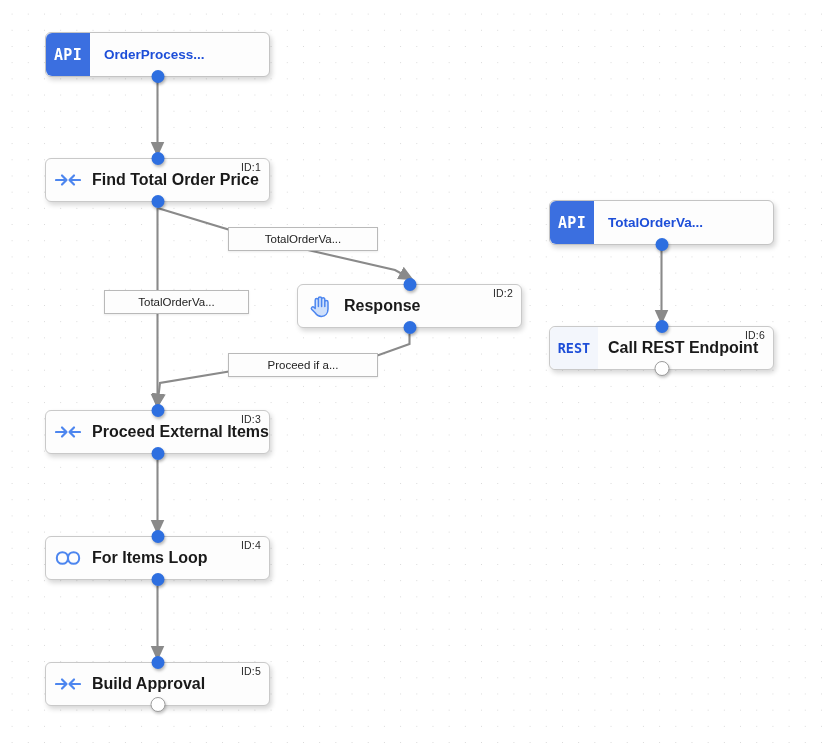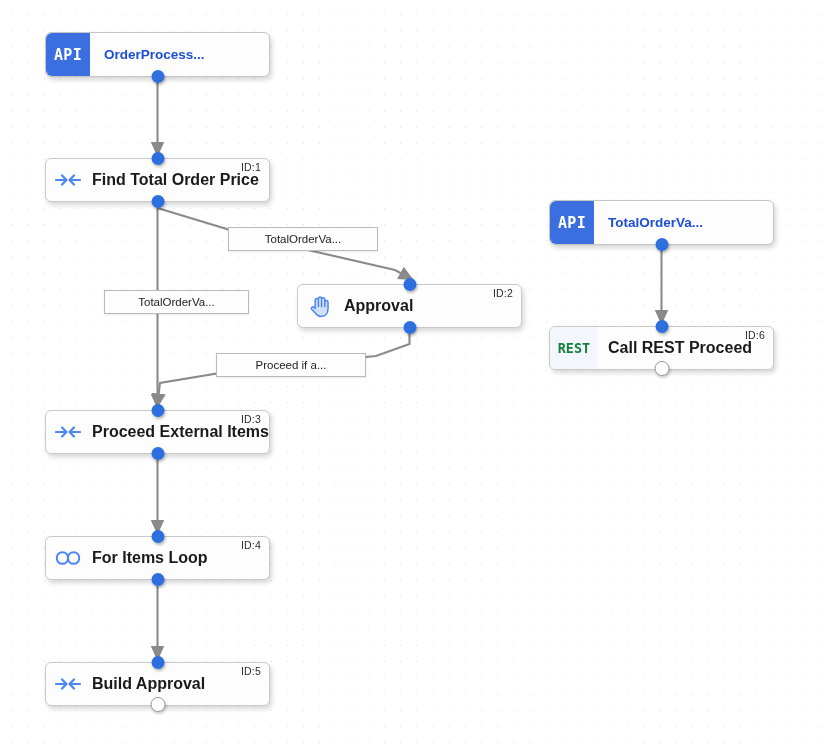--- a/index.html
+++ b/index.html
@@ -91,21 +91,21 @@
     color: #1d4ed8;
     white-space: nowrap;
   }
 
   
   .badge-rest {
     flex: 0 0 auto;
     width: 48px;
     height: 100%;
     background: #f3f6fc;
-    color: #15803d;
+    color: #1d4ed8;
     display: flex;
     align-items: center;
     justify-content: center;
     font-family: "DejaVu Sans Mono", monospace;
     font-size: 13.5px;
     font-weight: 700;
   }
 
   
   .icon-slot {
@@ -196,21 +196,21 @@
 
     <path class="edge-path" d="M 157.5 586 L 157.5 656" marker-end="url(#arrow)"></path>
 
     <path class="edge-path" d="M 661.5 245 L 661.5 320" marker-end="url(#arrow)"></path>
   </svg>
 
   <div class="edge-label" style="left:228px; top:227px; width:150px;">TotalOrderVa...</div>
 
   <div class="edge-label" style="left:104px; top:290px; width:145px;">TotalOrderVa...</div>
 
-  <div class="edge-label" style="left:216px; top:353px; width:150px;">Proceed if a...</div>
+  <div class="edge-label" style="left:228px; top:353px; width:150px;">Proceed if a...</div>
 
   <div class="node start" style="left:45px; top:32px; width:225px;">
     <div class="node-inner">
       <div class="badge-api">API</div>
       <div class="start-title">OrderProcess...</div>
     </div>
     <div class="port bottom"></div>
   </div>
 
   <div class="node" style="left:45px; top:158px; width:225px;">
@@ -235,21 +235,21 @@
       <div class="icon-slot">
         <svg width="22" height="24" viewBox="0 0 22 24" aria-hidden="true">
           <path d="M6.2 14.5 V6.2 a1.6 1.6 0 0 1 3.2 0 V12.4
                    V4.6 a1.6 1.6 0 0 1 3.2 0 V12.4
                    V5.4 a1.6 1.6 0 0 1 3.2 0 V12.4
                    V8.2 a1.6 1.6 0 0 1 3.2 0 V15
                    c0 4.3 -2.6 7.4 -6.6 7.4 c-3.1 0 -4.7 -1.3 -6.3 -3.6
                    L2.6 15.2 a1.5 1.5 0 0 1 2.3 -1.9 Z" fill="#cfe0fb" stroke="#4d86ef" stroke-width="1.5" stroke-linejoin="round"></path>
         </svg>
       </div>
-      <div class="node-title">Approval</div>
+      <div class="node-title">Response</div>
     </div>
     <div class="node-id">ID:2</div>
     <div class="port top"></div>
     <div class="port bottom"></div>
   </div>
 
   <div class="node" style="left:45px; top:410px; width:225px;">
     <div class="node-inner">
       <div class="icon-slot">
         <svg width="26" height="18" viewBox="0 0 26 18" aria-hidden="true">
@@ -304,20 +304,20 @@
     <div class="node-inner">
       <div class="badge-api">API</div>
       <div class="start-title">TotalOrderVa...</div>
     </div>
     <div class="port bottom"></div>
   </div>
 
   <div class="node" style="left:549px; top:326px; width:225px;">
     <div class="node-inner">
       <div class="badge-rest">REST</div>
-      <div class="node-title" style="padding-left:10px;">Call REST Proceed</div>
+      <div class="node-title" style="padding-left:10px;">Call REST Endpoint</div>
     </div>
     <div class="node-id">ID:6</div>
     <div class="port top"></div>
     <div class="port bottom hollow"></div>
   </div>
 
 </div>
 
 </body></html>

